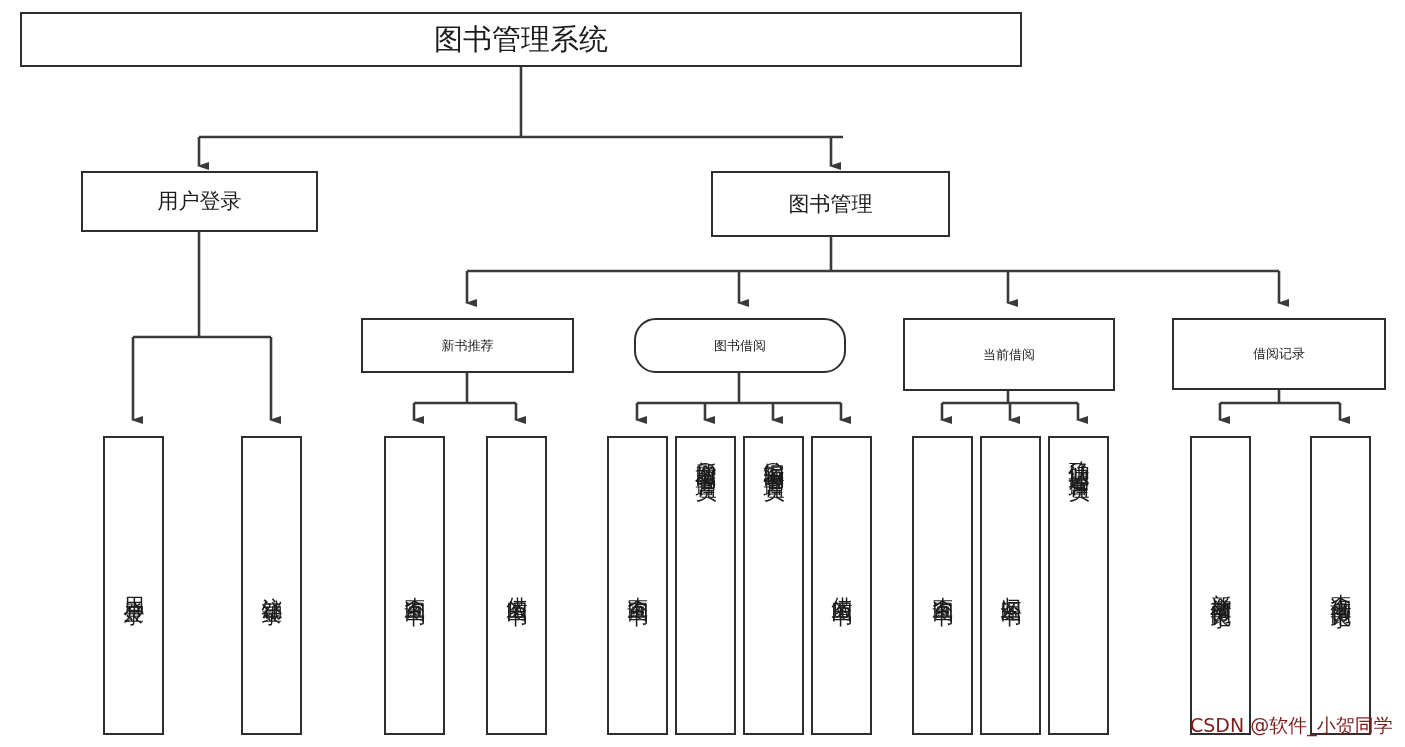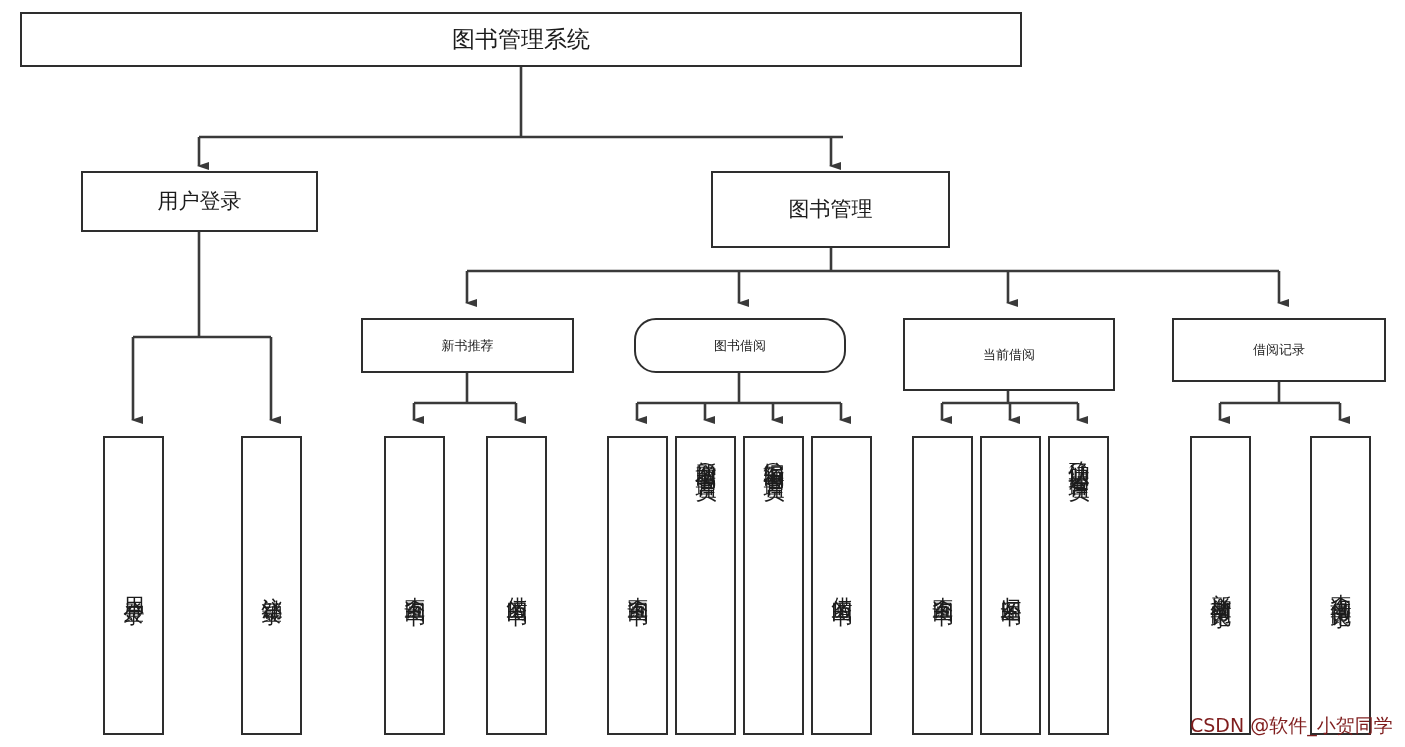--- a/index.html
+++ b/index.html
@@ -35,21 +35,21 @@
     align-items: center;
     justify-content: center;
     color: #1c1c1c;
   }
   .node .node-label {
     display: block;
     text-align: center;
     line-height: 1.18;
     white-space: pre-line;
   }
-  .node-root .node-label { font-size: 23px; }
+  .node-root .node-label { font-size: 29px; }
   .node-l1 .node-label { font-size: 21px; }
   .node-l2 .node-label { font-size: 13px; }
   .node-leaf {
     align-items: flex-start;
     justify-content: center;
     padding-top: 6px;
   }
   .node-leaf .node-label {
     writing-mode: vertical-rl;
     text-orientation: upright;
@@ -127,34 +127,34 @@
     </g>
   </svg>
 
   <div class="node node-root" style="left:20px; top:12px; width:1002px; height:55px;">
     <span class="node-label">图书管理系统</span>
   </div>
 
   <div class="node node-l1" style="left:81px; top:171px; width:237px; height:61px;">
     <span class="node-label">用户登录</span>
   </div>
-  <div class="node node-l1" style="left:711px; top:171px; width:239px; height:77px;">
+  <div class="node node-l1" style="left:711px; top:171px; width:239px; height:66px;">
     <span class="node-label">图书管理</span>
   </div>
 
   <div class="node node-l2" style="left:361px; top:318px; width:213px; height:55px;">
     <span class="node-label">新书推荐</span>
   </div>
   <div class="node node-l2" style="left:634px; top:318px; width:212px; height:55px;border-radius:22px;">
     <span class="node-label">图书借阅</span>
   </div>
   <div class="node node-l2" style="left:903px; top:318px; width:212px; height:73px;font-family:Liberation Serif, serif;">
     <span class="node-label">当前借阅</span>
   </div>
-  <div class="node node-l2" style="left:1172px; top:318px; width:214px; height:64px;">
+  <div class="node node-l2" style="left:1172px; top:318px; width:214px; height:72px;">
     <span class="node-label">借阅记录</span>
   </div>
 
   <div class="node node-leaf leaf-centered" style="left:103px; top:436px; width:61px; height:299px;">
     <span class="node-label">用户登录</span>
   </div>
   <div class="node node-leaf leaf-centered" style="left:241px; top:436px; width:61px; height:299px;">
     <span class="node-label">注销登录</span>
   </div>
 

